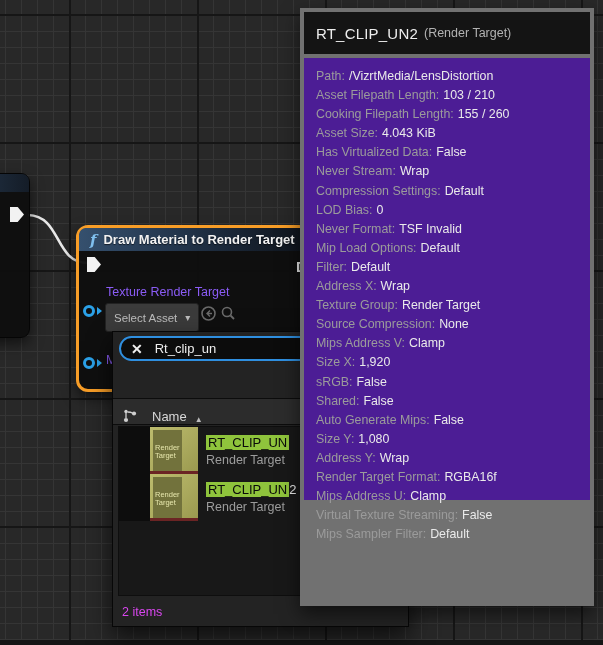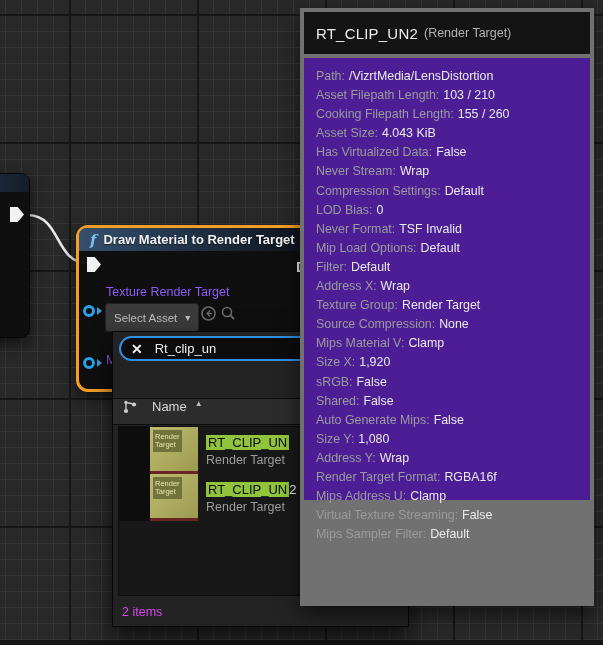--- a/index.html
+++ b/index.html
@@ -57,32 +57,32 @@
   .search-box { position:absolute; left:6px; right:6px; top:4px; height:25px; background:#0c0c0c;
                 border:2px solid #2f8fe0; border-radius:13px; display:flex; align-items:center; padding:0 10px; }
   .clear-x { color:#f0f0f0; font-size:14px; font-weight:bold; margin-right:12px; cursor:pointer; }
   .search-input { flex:1; background:transparent; border:none; outline:none; color:#ededed; font-size:13px;
                   font-family:"Liberation Sans", sans-serif; }
   .none-row { position:absolute; left:0; right:8px; top:33px; height:29px; display:flex;
               align-items:center; justify-content:flex-end; cursor:pointer; }
   .none-label { color:#d8d8d8; font-size:15px; letter-spacing:1px; }
   .list-header { position:absolute; left:0; right:0; top:66px; height:27px; background:#2c2c2c;
                  border-top:1px solid #0c0c0c; border-bottom:1px solid #0c0c0c;
-                 display:flex; align-items:flex-start; }
+                 display:flex; align-items:flex-end; }
   .view-options { margin:0 14px 0 9px; cursor:pointer; }
   .col-name { color:#d8d8d8; font-size:13px; margin-right:8px; }
   .sort-icon { color:#bdbdbd; font-size:8px; }
   .list-well { position:absolute; left:5px; right:5px; top:94px; height:170px; background:#181818;
                border:1px solid #0e0e0e; overflow:hidden; }
   .asset-row { position:relative; height:47px; display:flex; cursor:pointer; }
   .row-gutter { width:31px; height:100%; background:#0d0d0d; }
   .thumb { width:48px; height:47px; position:relative;
            background:linear-gradient(135deg,#bdbc6e 0%,#a9a85c 60%,#99984e 100%); }
   .thumb-badge { position:absolute; left:3px; top:3px; background:#72723c; color:#e6e6ac;
-                 font-size:7.5px; line-height:8px; padding:3px 2px; }
+                 font-size:7.5px; line-height:8px; padding:14px 2px; }
   .thumb-bar { position:absolute; left:0; right:0; bottom:0; height:3px; background:#6b2424; }
   .row-text { padding:6px 0 0 8px; }
   .name-line { font-size:13px; line-height:18px; }
   .name-chip { background:#8fc43c; color:#0a0a0a; padding:0 2px; }
   .name-rest { color:#e8e8e8; }
   .type-line { color:#9c9c9c; font-size:12.5px; line-height:16px; }
   .menu-footer { position:absolute; left:9px; top:273px; color:#d946ef; font-size:12.5px; }
 
   
   #tooltip { position:absolute; left:300px; top:8px; width:294px; height:598px; background:#717171;
@@ -221,21 +221,21 @@
       <div class="prop-row"><span class="prop-label">Has Virtualized Data:</span><span class="prop-value">False</span></div>
       <div class="prop-row"><span class="prop-label">Never Stream:</span><span class="prop-value">Wrap</span></div>
       <div class="prop-row"><span class="prop-label">Compression Settings:</span><span class="prop-value">Default</span></div>
       <div class="prop-row"><span class="prop-label">LOD Bias:</span><span class="prop-value">0</span></div>
       <div class="prop-row"><span class="prop-label">Never Format:</span><span class="prop-value">TSF Invalid</span></div>
       <div class="prop-row"><span class="prop-label">Mip Load Options:</span><span class="prop-value">Default</span></div>
       <div class="prop-row"><span class="prop-label">Filter:</span><span class="prop-value">Default</span></div>
       <div class="prop-row"><span class="prop-label">Address X:</span><span class="prop-value">Wrap</span></div>
       <div class="prop-row"><span class="prop-label">Texture Group:</span><span class="prop-value">Render Target</span></div>
       <div class="prop-row"><span class="prop-label">Source Compression:</span><span class="prop-value">None</span></div>
-      <div class="prop-row"><span class="prop-label">Mips Material V:</span><span class="prop-value">Clamp</span></div>
+      <div class="prop-row"><span class="prop-label">Mips Address V:</span><span class="prop-value">Clamp</span></div>
       <div class="prop-row"><span class="prop-label">Size X:</span><span class="prop-value">1,920</span></div>
       <div class="prop-row"><span class="prop-label">sRGB:</span><span class="prop-value">False</span></div>
       <div class="prop-row"><span class="prop-label">Shared:</span><span class="prop-value">False</span></div>
       <div class="prop-row"><span class="prop-label">Auto Generate Mips:</span><span class="prop-value">False</span></div>
       <div class="prop-row"><span class="prop-label">Size Y:</span><span class="prop-value">1,080</span></div>
       <div class="prop-row"><span class="prop-label">Address Y:</span><span class="prop-value">Wrap</span></div>
       <div class="prop-row"><span class="prop-label">Render Target Format:</span><span class="prop-value">RGBA16f</span></div>
       <div class="prop-row"><span class="prop-label">Mips Address U:</span><span class="prop-value">Clamp</span></div>
       <div class="prop-row"><span class="prop-label">Virtual Texture Streaming:</span><span class="prop-value">False</span></div>
       <div class="prop-row"><span class="prop-label">Mips Sampler Filter:</span><span class="prop-value">Default</span></div>

